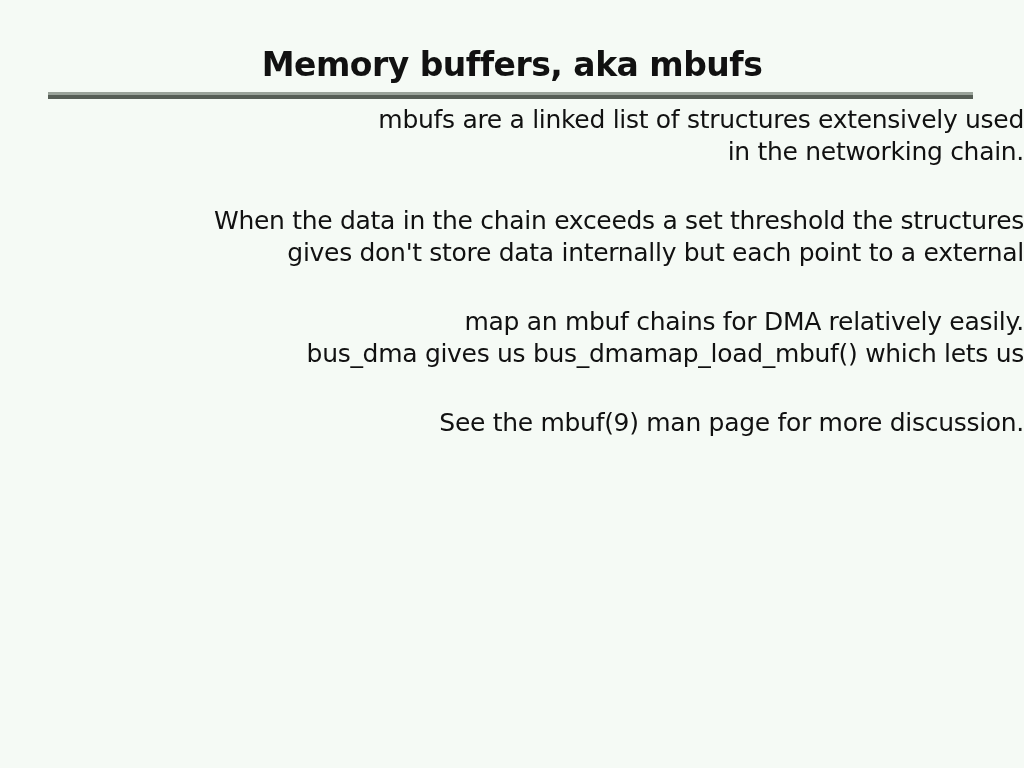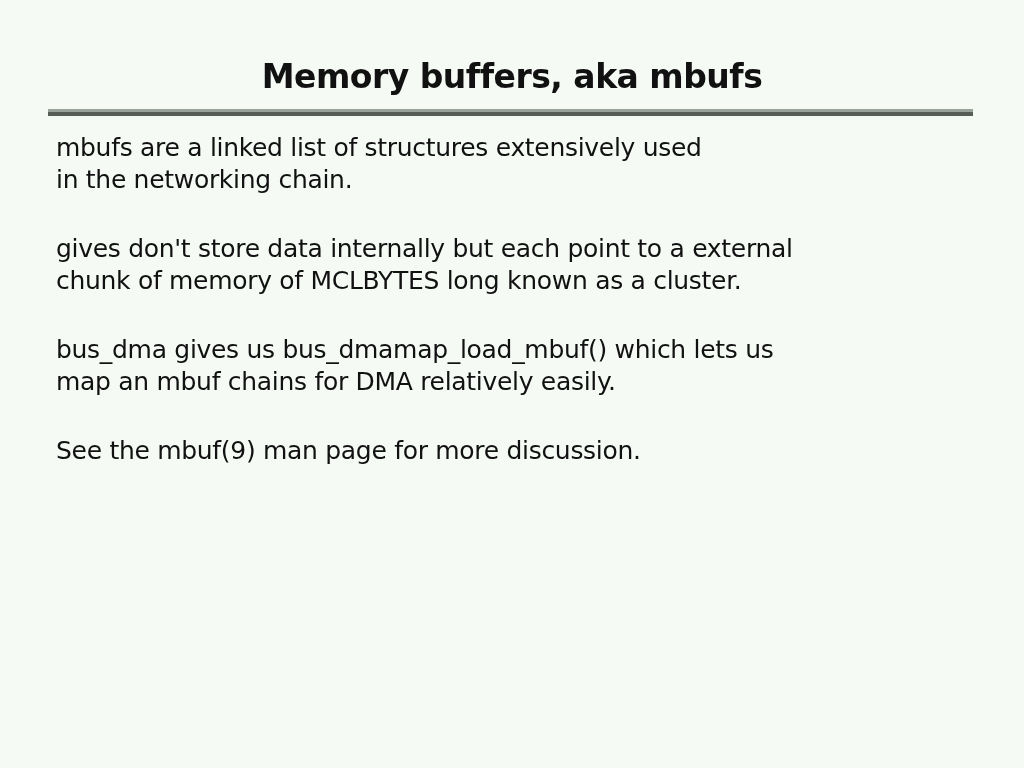--- a/index.html
+++ b/index.html
@@ -13,41 +13,42 @@
     font-family: "DejaVu Sans", "Liberation Sans", sans-serif;
     color: var(--fg, #111111);
     overflow: hidden;
   }
   .slide {
     position: relative;
     width: 1024px;
     height: 768px;
   }
   .slide-title {
-    margin: 12px;
+    margin: 0;
     padding-top: 45px;
     font-size: 33px;
     font-weight: bold;
     text-align: center;
     line-height: 1.2;
     letter-spacing: -0.5px;
     color: var(--fg, #111111);
   }
   .title-rule {
     margin: 7px 0 0 48px;
     width: 925px;
     height: 7px;
     background: linear-gradient(to bottom,
       var(--rule-top, #9aa39a) 0px,
       var(--rule-top, #9aa39a) 3px,
       var(--rule-bottom, #565e56) 3px,
       var(--rule-bottom, #565e56) 7px);
   }
   .slide-body {
-    padding: 16px 0 0 56px;
+    padding: 5px 0 0 56px;
+    text-align: right;
   }
   .paragraph {
     margin: 36px 0 0 0;
   }
   .paragraph:first-child {
     margin-top: 0;
   }
   .text-line {
     font-size: 25px;
     line-height: 32.5px;
@@ -62,28 +63,28 @@
   <h1 class="slide-title">Memory buffers, aka mbufs</h1>
   <div class="title-rule"></div>
   <div class="slide-body">
 
     <div class="paragraph">
       <div class="text-line">mbufs are a linked list of structures extensively used</div>
       <div class="text-line">in the networking chain.</div>
     </div>
 
     <div class="paragraph">
+      <div class="text-line">When the data in the chain exceeds a set threshold the structures</div>
       <div class="text-line">gives don't store data internally but each point to a external</div>
-      <div class="text-line">chunk of memory of MCLBYTES long known as a cluster.</div>
     </div>
 
 
     <div class="paragraph">
+      <div class="text-line">map an mbuf chains for DMA relatively easily.</div>
       <div class="text-line">bus_dma gives us bus_dmamap_load_mbuf() which lets us</div>
-      <div class="text-line">map an mbuf chains for DMA relatively easily.</div>
     </div>
 
     <div class="paragraph">
       <div class="text-line">See the mbuf(9) man page for more discussion.</div>
     </div>
 
   </div>
 </div>
 
 </body></html>

